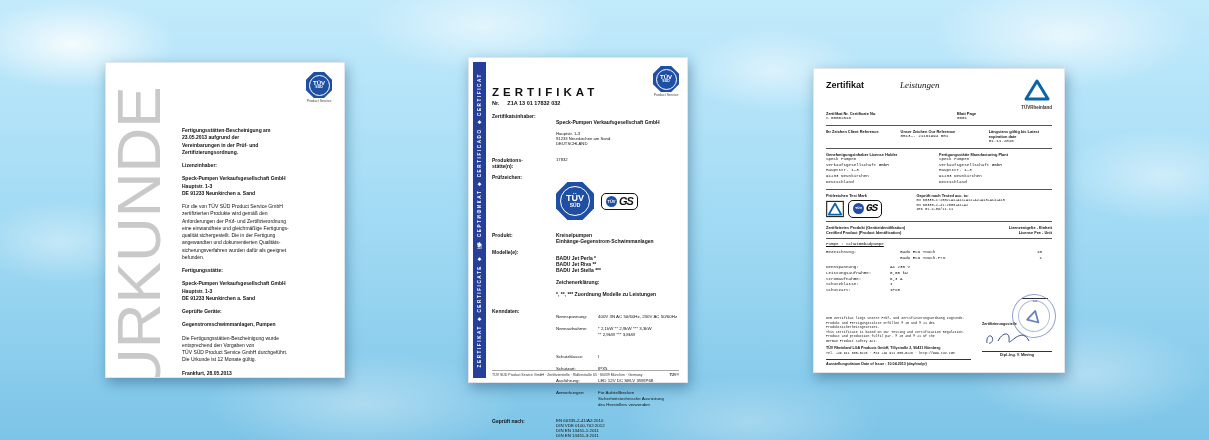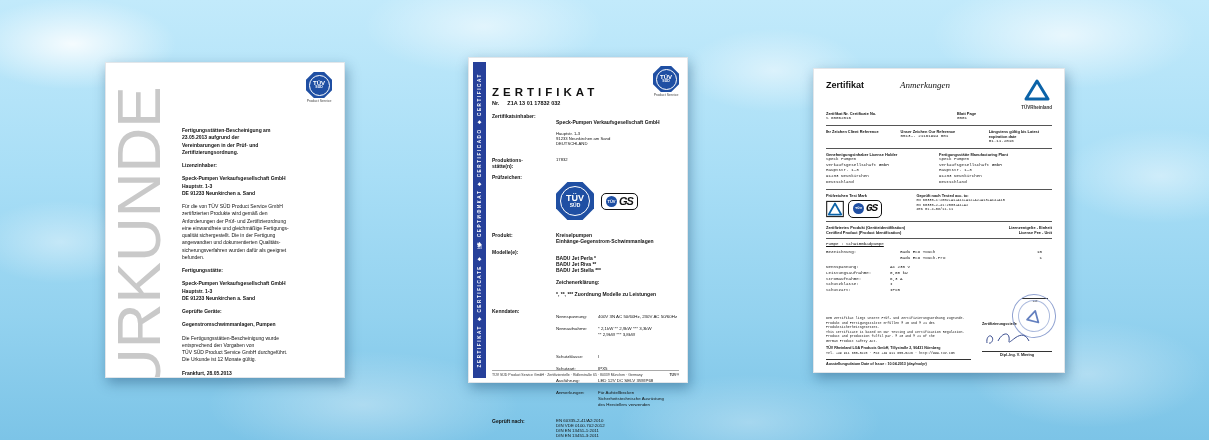--- a/index.html
+++ b/index.html
@@ -243,21 +243,21 @@
 
     <div class="c2-footer">
       <span>TÜV SÜD Product Service GmbH · Zertifizierstelle · Ridlerstraße 65 · 80339 München · Germany</span>
       <span class="b">TÜV®</span>
     </div>
   </div>
 
   <div class="cert cert3">
     <div class="c3-head">
       <span class="c3-title-de">Zertifikat</span>
-      <span class="c3-title-en">Anmerkungen</span>
+      <span class="c3-title-en">Leistungen</span>
       <div class="tr-logo">
         <svg width="26" height="22" viewBox="0 0 26 22">
           <path d="M13 2 L24 20 L2 20 Z" fill="none" stroke="#0b63a8" stroke-width="3" stroke-linejoin="round"></path>
         </svg>
         <div class="tr-brand">TÜVRheinland</div>
       </div>
     </div>
 
     <div class="c3-flex">
       <div class="c3-col" style="width:58%;">

